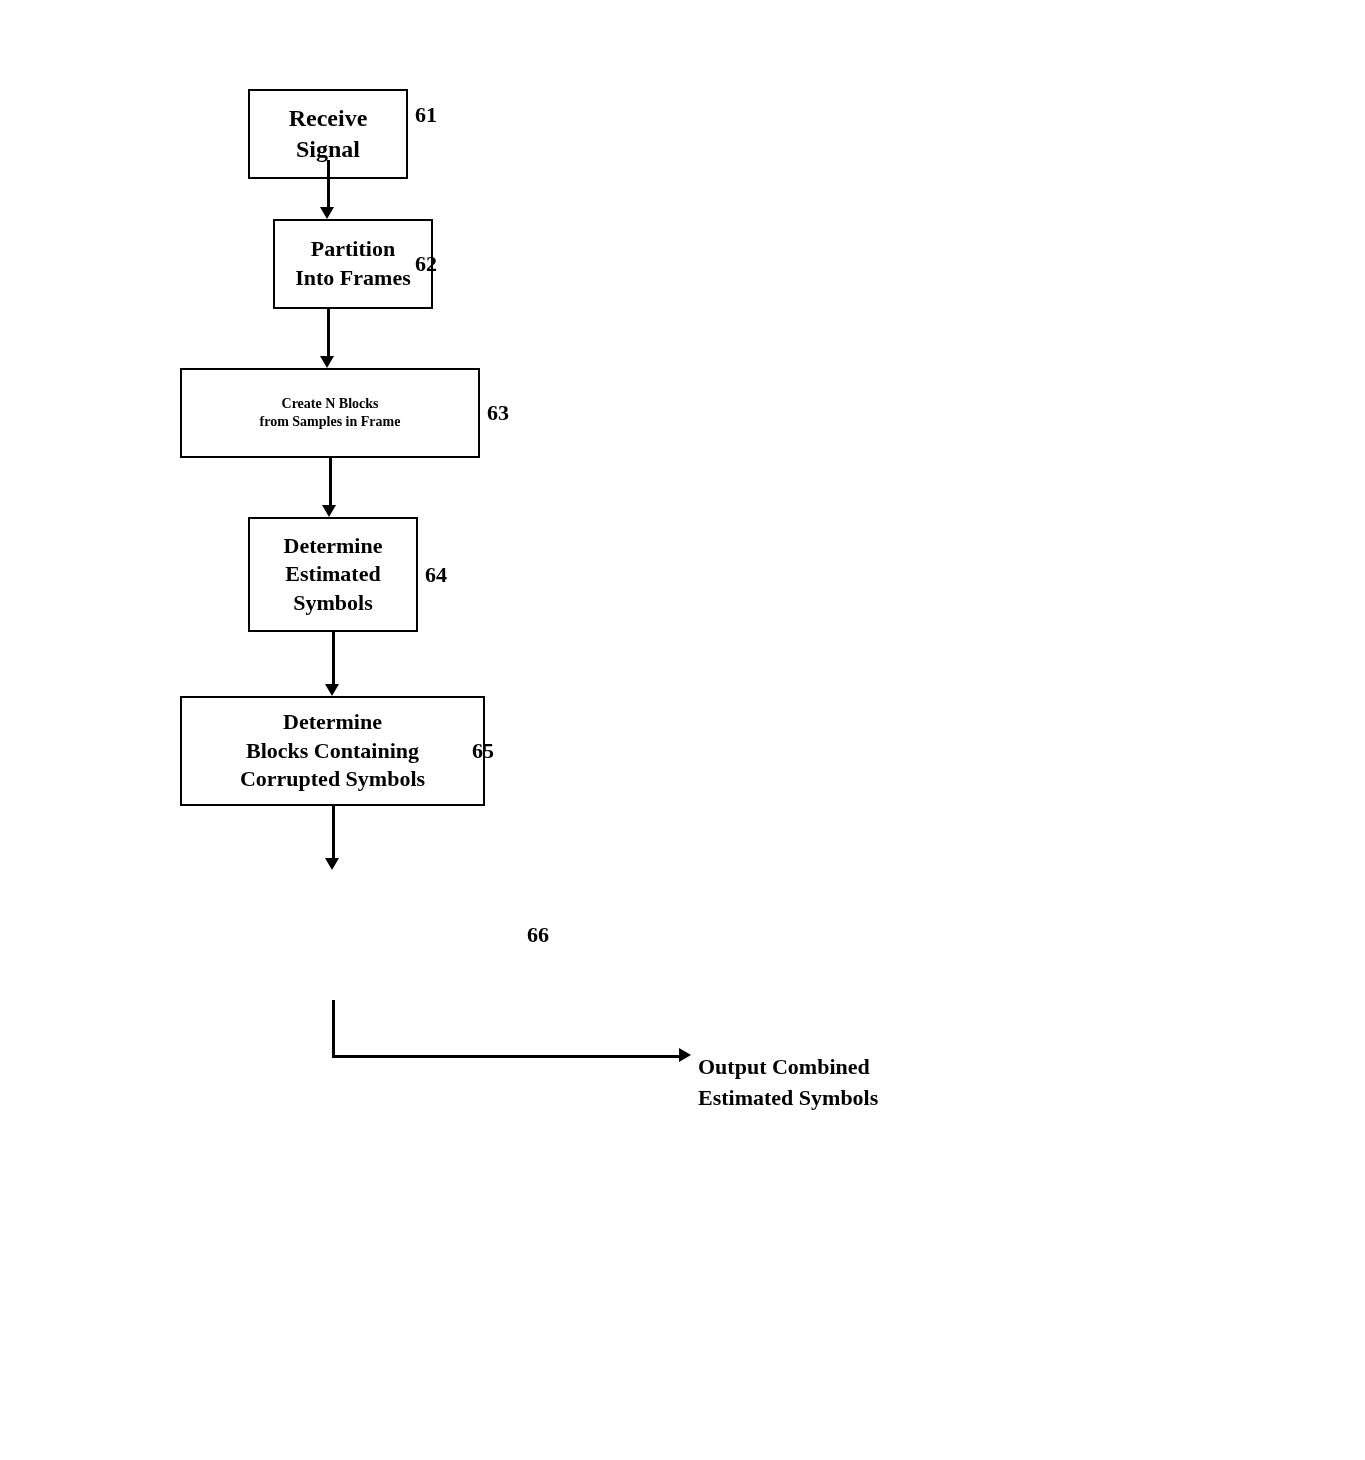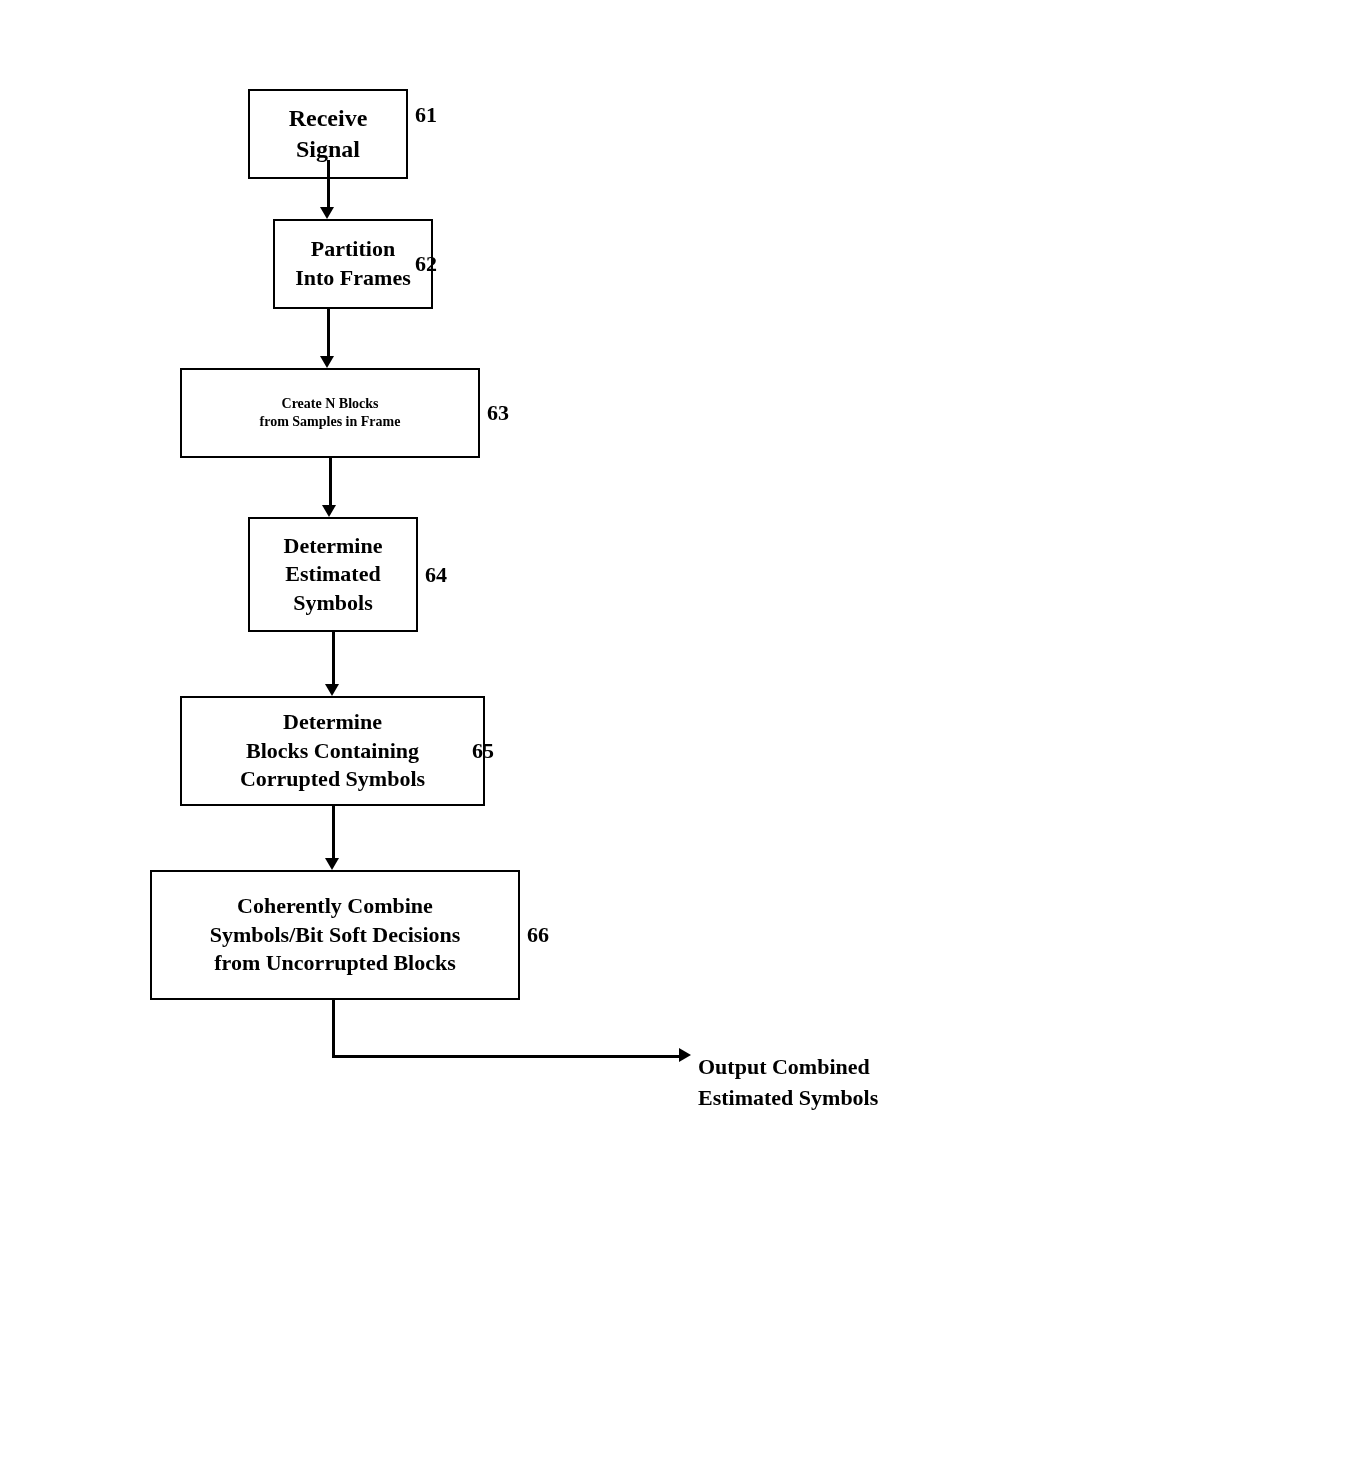--- a/index.html
+++ b/index.html
@@ -95,23 +95,20 @@
   <div class="arrow-head" style="left: 225px; top: 644px; border-left: 7px solid transparent; border-right: 7px solid transparent; border-top: 12px solid #000;"></div>
 
   <div class="flow-box" style="left: 80px; top: 656px; width: 305px; height: 110px; font-size: 22px;">
     <span>Determine<br>Blocks Containing<br>Corrupted Symbols</span>
   </div>
   <span class="step-label" style="left: 372px; top: 698px;">65</span>
 
   <div class="arrow-line" style="left: 232px; top: 766px; width: 2.5px; height: 55px;"></div>
   <div class="arrow-head" style="left: 225px; top: 818px; border-left: 7px solid transparent; border-right: 7px solid transparent; border-top: 12px solid #000;"></div>
 
-  <div class="flow-box" style="left: 50px; top: 830px; width: 370px; height: 130px; font-size: 22px;">
-    <span>Coherently Combine<br>Symbols/Bit Soft Decisions<br>from Uncorrupted Blocks</span>
-  </div>
   <span class="step-label" style="left: 427px; top: 882px;">66</span>
 
   <div class="arrow-line" style="left: 232px; top: 960px; width: 2.5px; height: 55px;"></div>
 
   <div class="horiz-line" style="left: 232px; top: 1015px; width: 350px; height: 2.5px;"></div>
 
   <div class="arrow-head" style="left: 579px; top: 1008px; border-top: 7px solid transparent; border-bottom: 7px solid transparent; border-left: 12px solid #000;"></div>
 
   <div class="output-text" style="left: 598px; top: 988px;">
     <span>Output Combined<br>Estimated Symbols</span>

